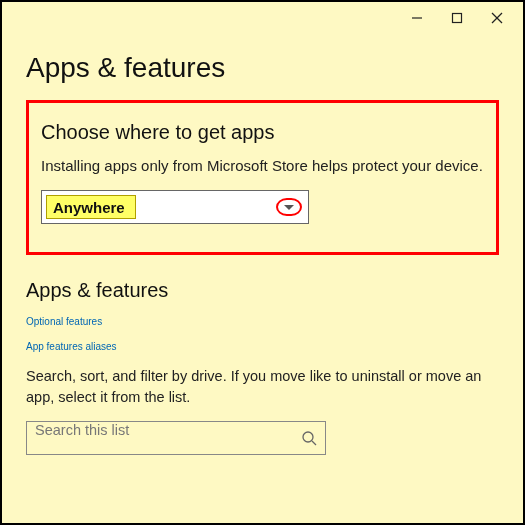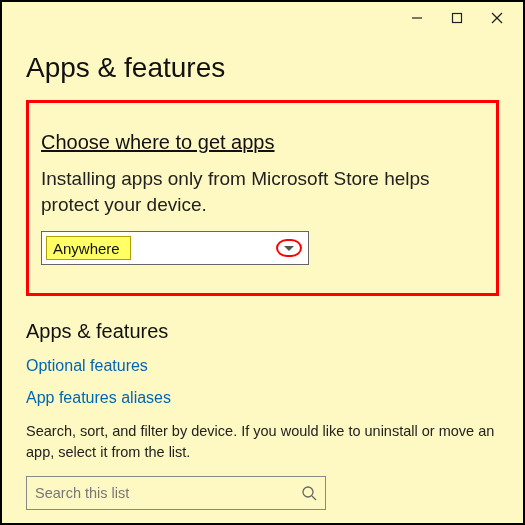--- a/index.html
+++ b/index.html
@@ -42,26 +42,25 @@
     color: #111;
   }
   .highlight-box {
     border: 3px solid #f00;
     padding: 12px 12px 28px 12px;
     margin-bottom: 24px;
   }
   .section-heading {
     font-size: 20px;
     font-weight: 400;
-    margin: 16px 0 12px 0;
+    margin: 6px 0 12px 0;
     color: #111;
-    text-decoration: underline;
   }
   .desc {
-    font-size: 19px;
+    font-size: 15px;
     color: #222;
     margin: 0 0 14px 0;
     line-height: 1.35;
   }
   .dropdown {
     width: 268px;
     height: 34px;
     border: 1px solid #666;
     display: flex;
     align-items: center;
@@ -71,20 +70,21 @@
   .dropdown-selected {
     display: inline-block;
     background: #ffff66;
     border: 1px solid #b0a000;
     padding: 2px 10px 2px 6px;
     margin-left: 4px;
     font-size: 15px;
     color: #111;
     height: 24px;
     line-height: 20px;
+    font-weight: bold;
   }
   .dropdown-chevron-wrap {
     position: absolute;
     right: 6px;
     top: 50%;
     transform: translateY(-50%);
     width: 26px;
     height: 18px;
     border: 2px solid #f00;
     border-radius: 50% / 60%;
@@ -100,37 +100,36 @@
     margin-top:1px;
   }
   .sub-heading {
     font-size: 20px;
     font-weight: 400;
     margin: 6px 0 14px 0;
     color: #111;
   }
   .link {
     color: #0066b4;
-    font-size: 16px;
+    font-size: 10px;
     margin: 12px 0 14px 0;
     display: block;
     cursor: pointer;
   }
   .body-text {
     font-size: 14.5px;
     color: #222;
     margin: 10px 0 14px 0;
     line-height: 1.4;
   }
   .search-box {
     width: 300px;
     height: 34px;
     border: 1px solid #888;
     display:flex;
-    align-items:center;
     padding: 0 8px;
     color:#666;
     font-size:14.5px;
     position:relative;
   }
   .search-box span.placeholder {
     color:#777;
   }
   .search-icon {
     position:absolute;
@@ -175,21 +174,21 @@
           <span class="chevron-down"></span>
         </span>
       </div>
     </div>
 
     <div class="sub-heading">Apps &amp; features</div>
 
     <a class="link">Optional features</a>
     <a class="link">App features aliases</a>
 
-    <p class="body-text">Search, sort, and filter by device. If you would like to uninstall or move an app, select it from the list.</p>
+    <p class="body-text">Search, sort, and filter by drive. If you move like to uninstall or move an app, select it from the list.</p>
 
     <div class="search-box">
       <span class="placeholder">Search this list</span>
       <span class="search-icon">
         <svg width="16" height="16" viewBox="0 0 16 16">
           <circle cx="7" cy="7" r="5" fill="none" stroke="#666" stroke-width="1.3"></circle>
           <line x1="11" y1="11" x2="15" y2="15" stroke="#666" stroke-width="1.3"></line>
         </svg>
       </span>
     </div>

